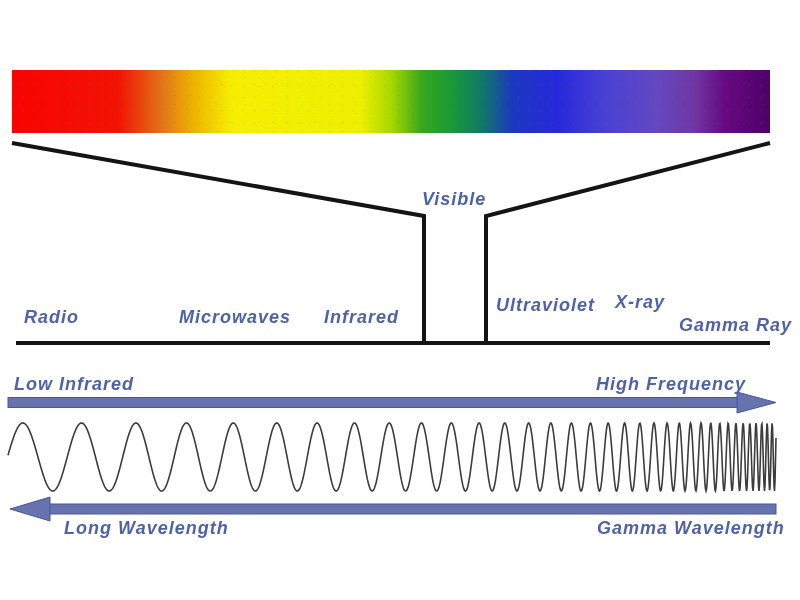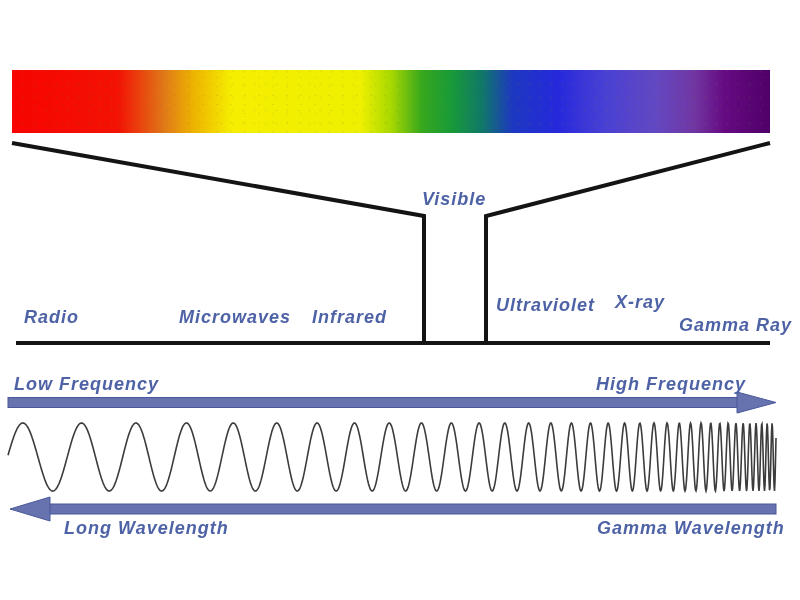--- a/index.html
+++ b/index.html
@@ -68,21 +68,21 @@
     font-weight: bold;
     font-style: italic;
     font-size: 18px;
     line-height: 20px;
     letter-spacing: 1px;
     white-space: nowrap;
   }
   .lbl-visible      { left: 422px; top: 189px; }
   .lbl-radio        { left: 24px;  top: 307px; }
   .lbl-microwaves   { left: 179px; top: 307px; text-align: center; }
-  .lbl-infrared     { left: 312px; top: 307px; font-style: italic; }
+  .lbl-infrared     { left: 324px; top: 307px; font-style: italic; }
   .lbl-ultraviolet  { left: 496px; top: 295px; }
   .lbl-xray         { left: 615px; top: 292px; }
   .lbl-gammaray     { left: 679px; top: 307px; margin-top: 8px; }
   .lbl-lowfreq      { left: 14px;  top: 374px; }
   .lbl-highfreq     { left: 596px; top: 374px; }
   .lbl-longwave     { left: 64px;  top: 518px; }
   .lbl-shortwave    { left: 597px; top: 518px; }
 </style>
 </head>
 <body>
@@ -107,17 +107,17 @@
     <polygon class="arrow-shape" points="50,497 50,521 10,509"></polygon>
   </svg>
 
   <div class="lbl lbl-visible">Visible</div>
   <div class="lbl lbl-radio">Radio</div>
   <div class="lbl lbl-microwaves">Microwaves</div>
   <div class="lbl lbl-infrared">Infrared</div>
   <div class="lbl lbl-ultraviolet">Ultraviolet</div>
   <div class="lbl lbl-xray">X-ray</div>
   <div class="lbl lbl-gammaray">Gamma Ray</div>
-  <div class="lbl lbl-lowfreq">Low Frequency</div>
+  <div class="lbl lbl-lowfreq">Low Infrared</div>
   <div class="lbl lbl-longwave">Long Wavelength</div>
   <div class="lbl lbl-highfreq">High Frequency</div>
   <div class="lbl lbl-shortwave">Gamma Wavelength</div>
 </div>
 
 </body></html>

